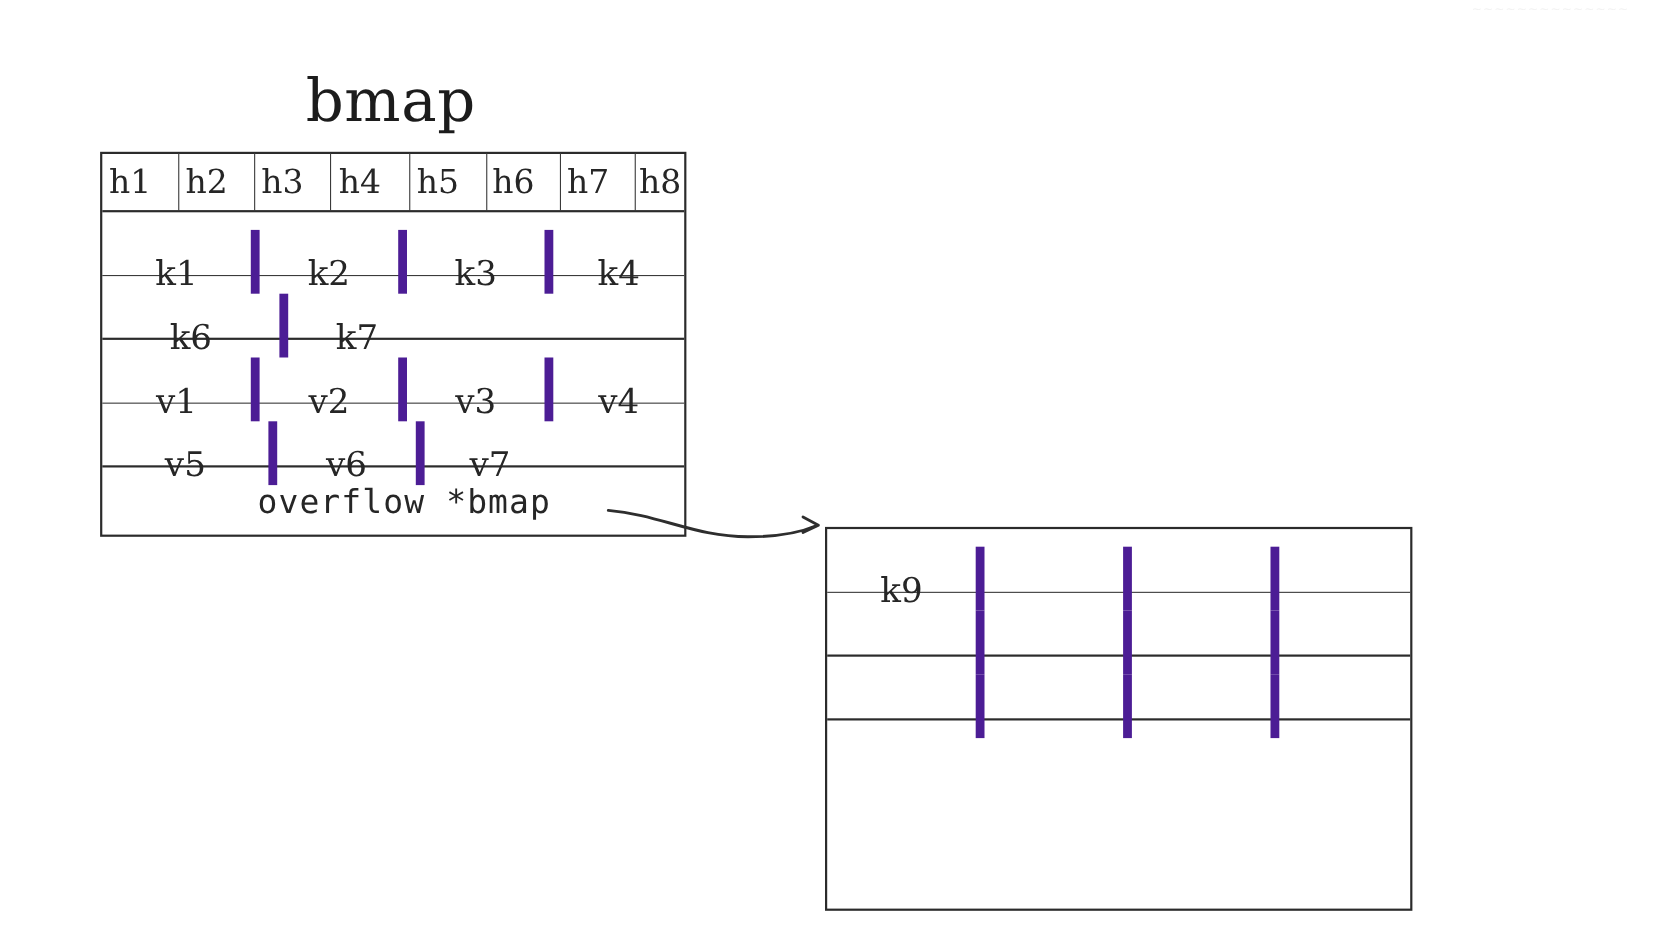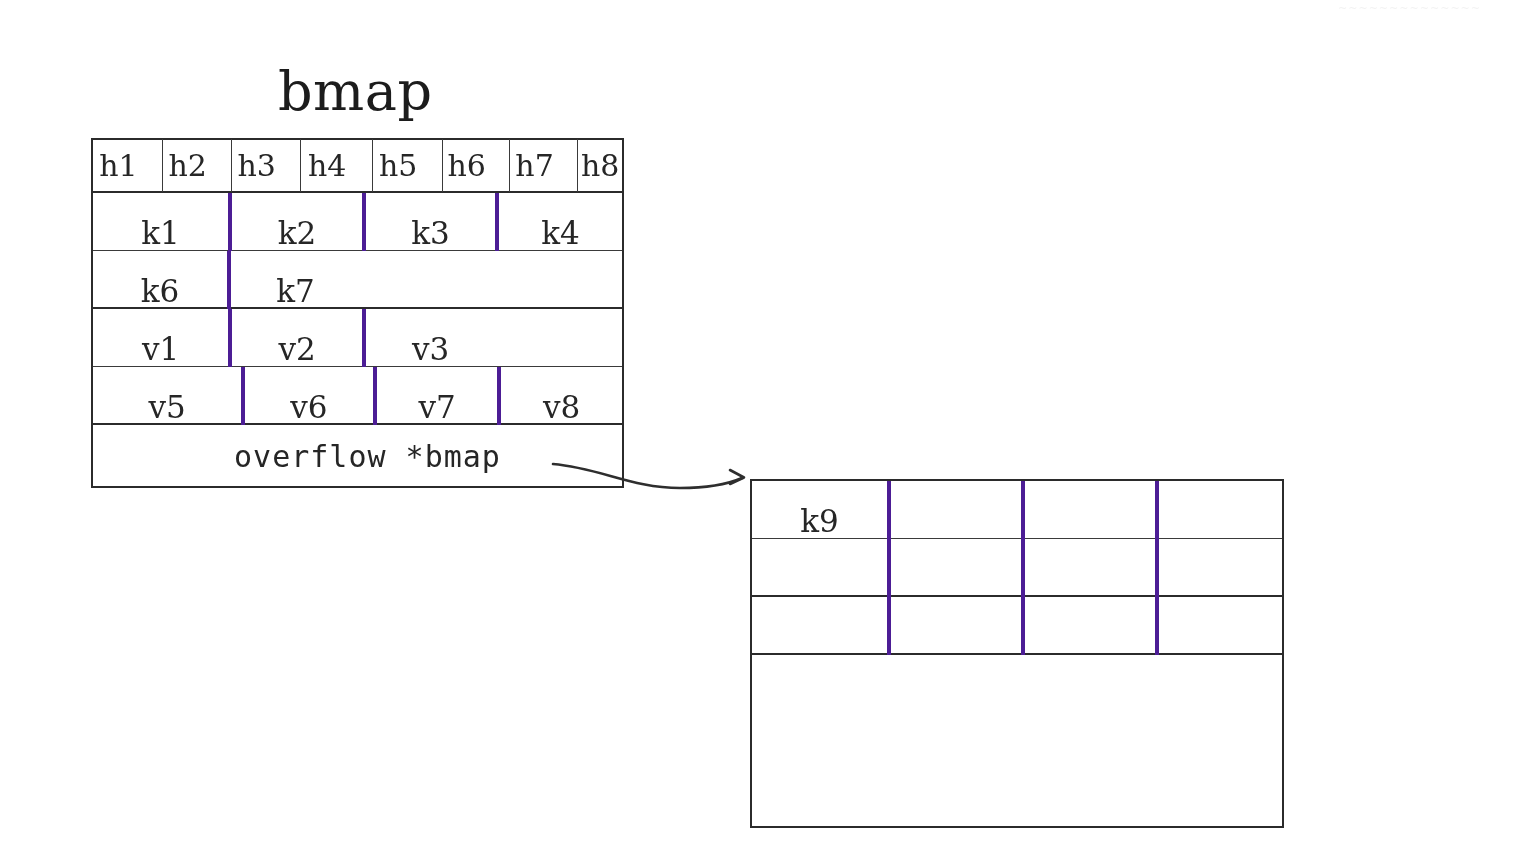--- a/index.html
+++ b/index.html
@@ -72,21 +72,21 @@
   .row.thin-bottom     { border-bottom: 1.5px solid #3a3a3a; }
 
   .cell {
     box-sizing: border-box;
     position: relative;
     display: block;
     text-align: center;
     white-space: nowrap;
     overflow: hidden;
   }
-  .cell + .cell { border-left: 4px solid #4c1d95; }
+  .cell + .cell { border-left: 8px solid #4c1d95; }
   .row.hdr .cell + .cell { border-left: 1.5px solid #3a3a3a; }
 
   
   .row.hdr {
     height: 53px;
     align-items: center;
     gap: 18px;
   }
   .row.hdr .cell {
     font-size: 30px;
@@ -98,20 +98,21 @@
   
   .row.kv {
     height: 58px;
   }
   .row.kv .cell {
     height: 58px;
     font-size: 31px;
     line-height: 44px;
     padding-top: 18px;
     color: #262626;
+    margin-top: 16px;
   }
 
   
   .row.foot {
     height: 63px;
     align-items: center;
   }
   .row.foot .cell {
     width: 100%;
     height: 63px;
@@ -186,35 +187,35 @@
     </div>
 
     <div class="row kv thin-bottom">
       <div class="cell" style="width:135px">k1</div>
       <div class="cell" style="width:134px">k2</div>
       <div class="cell" style="width:133px">k3</div>
       <div class="cell" style="width:127px">k4</div>
     </div>
 
     <div class="row kv bordered-bottom">
-      <div class="cell" style="width:134px">k6</div>
+      <div class="cell" style="width:161px">k6</div>
       <div class="cell" style="width:133px">k7</div>
     </div>
 
     <div class="row kv thin-bottom">
       <div class="cell" style="width:135px">v1</div>
       <div class="cell" style="width:134px">v2</div>
       <div class="cell" style="width:133px">v3</div>
+      <div class="cell" style="width:127px">v4</div>
     </div>
 
     <div class="row kv bordered-bottom">
       <div class="cell" style="width:151px">v5</div>
       <div class="cell" style="width:134px">v6</div>
       <div class="cell" style="width:127px">v7</div>
-      <div class="cell" style="width:127px">v8</div>
     </div>
 
     <div class="row foot">
       <div class="cell">overflow  *bmap</div>
     </div>
 
   </div>
 
   <svg id="arrow-svg" viewBox="0 0 230 70">
     <path class="arrow-line" d="M 13,24 C 60,28 92,48 140,48 C 170,48 188,44 202,38"></path>

